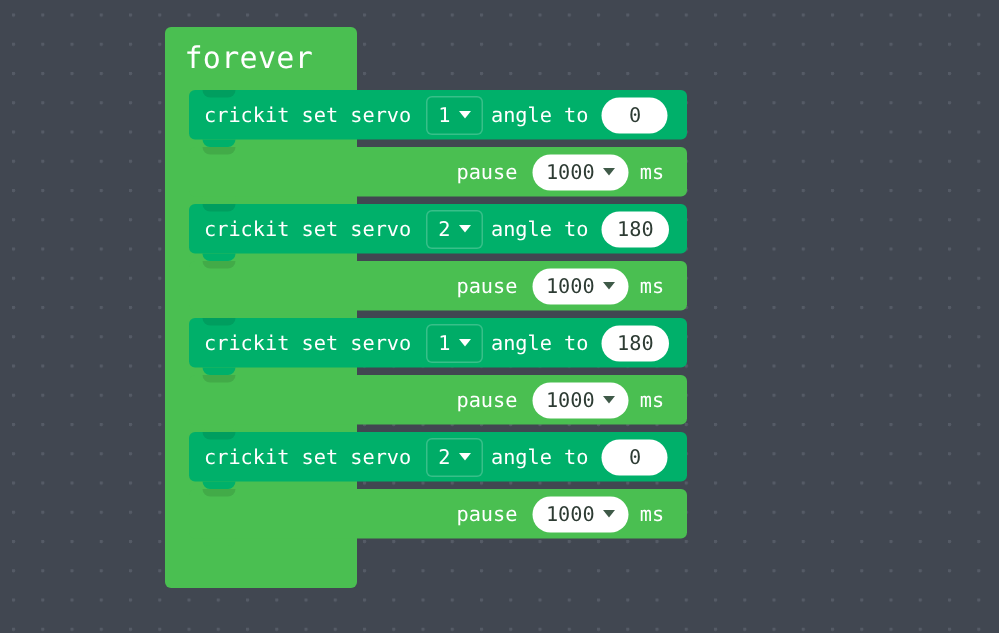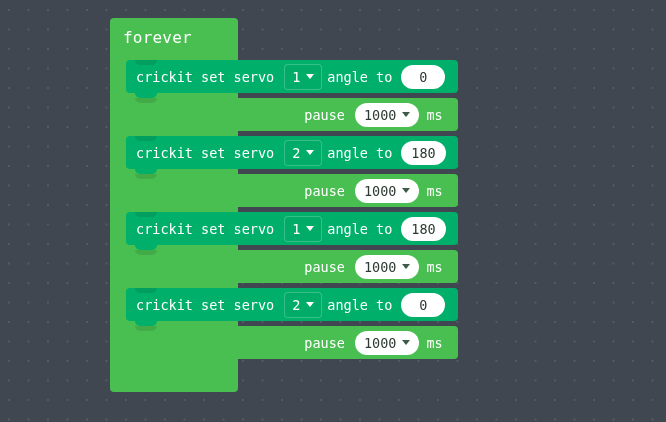--- a/index.html
+++ b/index.html
@@ -36,21 +36,21 @@
     height: 374px;
     background: #4ABF51;
     border-radius: 4px 4px 4px 4px;
   }
   
   #forever-label {
     position: absolute;
     left: 13px;
     top: 13px;
     color: #ffffff;
-    font-size: 16px;
+    font-size: 20px;
     line-height: 14px;
     letter-spacing: .2px;
     white-space: nowrap;
   }
   
   .top-notch {
     position: absolute;
     left: 16px;
     top: 0px;
     width: 26px;

